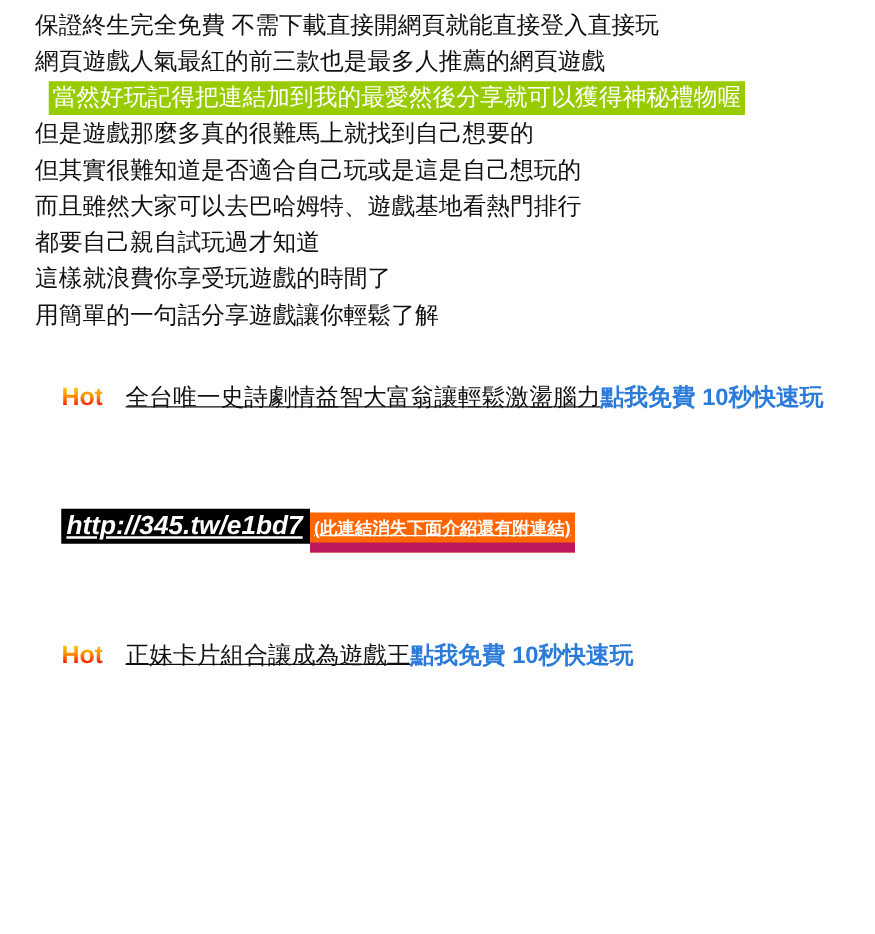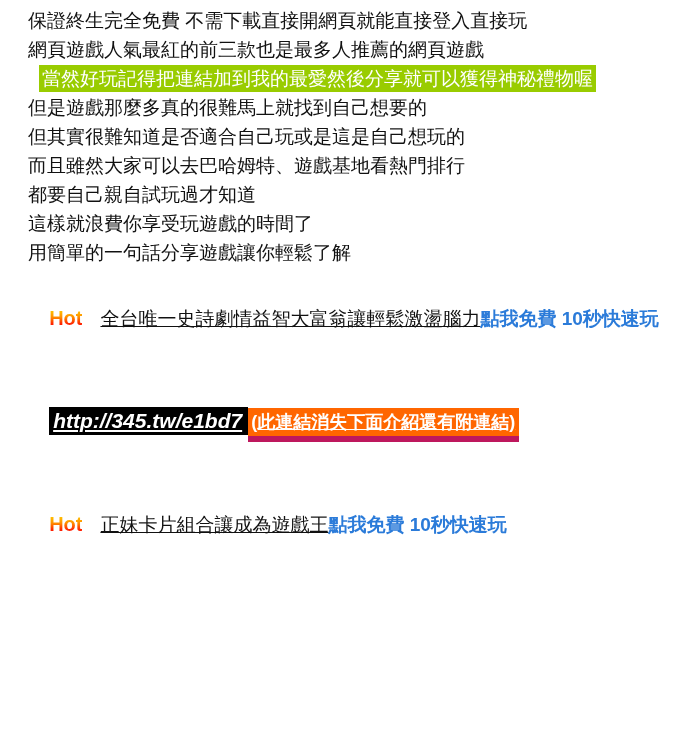--- a/index.html
+++ b/index.html
@@ -17,22 +17,22 @@
     color:transparent; -webkit-text-fill-color:transparent;
   }
   .promo-title { color:#111111; text-decoration:underline; font-size:19px; }
   .promo-cta   { color:#2b7bd9; font-weight:bold; font-size:19px; }
   .url-chip {
     background:#000000; color:#ffffff; font-weight:bold; font-style:italic;
     font-size:21px; text-decoration:underline; padding:2px 6px 3px 4px;
   }
   .note-chip {
     background:#ff6600; color:#ffffff; font-weight:bold;
-    font-size:18px; text-decoration:underline; padding:4px 4px 4px 3px;
-    border-bottom:6px solid #be185d;
+    font-size:14px; text-decoration:underline; padding:4px 4px 4px 3px;
+    border-bottom:8px solid #be185d;
   }
   .note-gap { margin-left:7px; }
 </style>
 </head>
 <body>
 
 <div class="doc">
 
   <p class="line">保證終生完全免費 不需下載直接開網頁就能直接登入直接玩</p>
   <p class="line">網頁遊戲人氣最紅的前三款也是最多人推薦的網頁遊戲</p>

